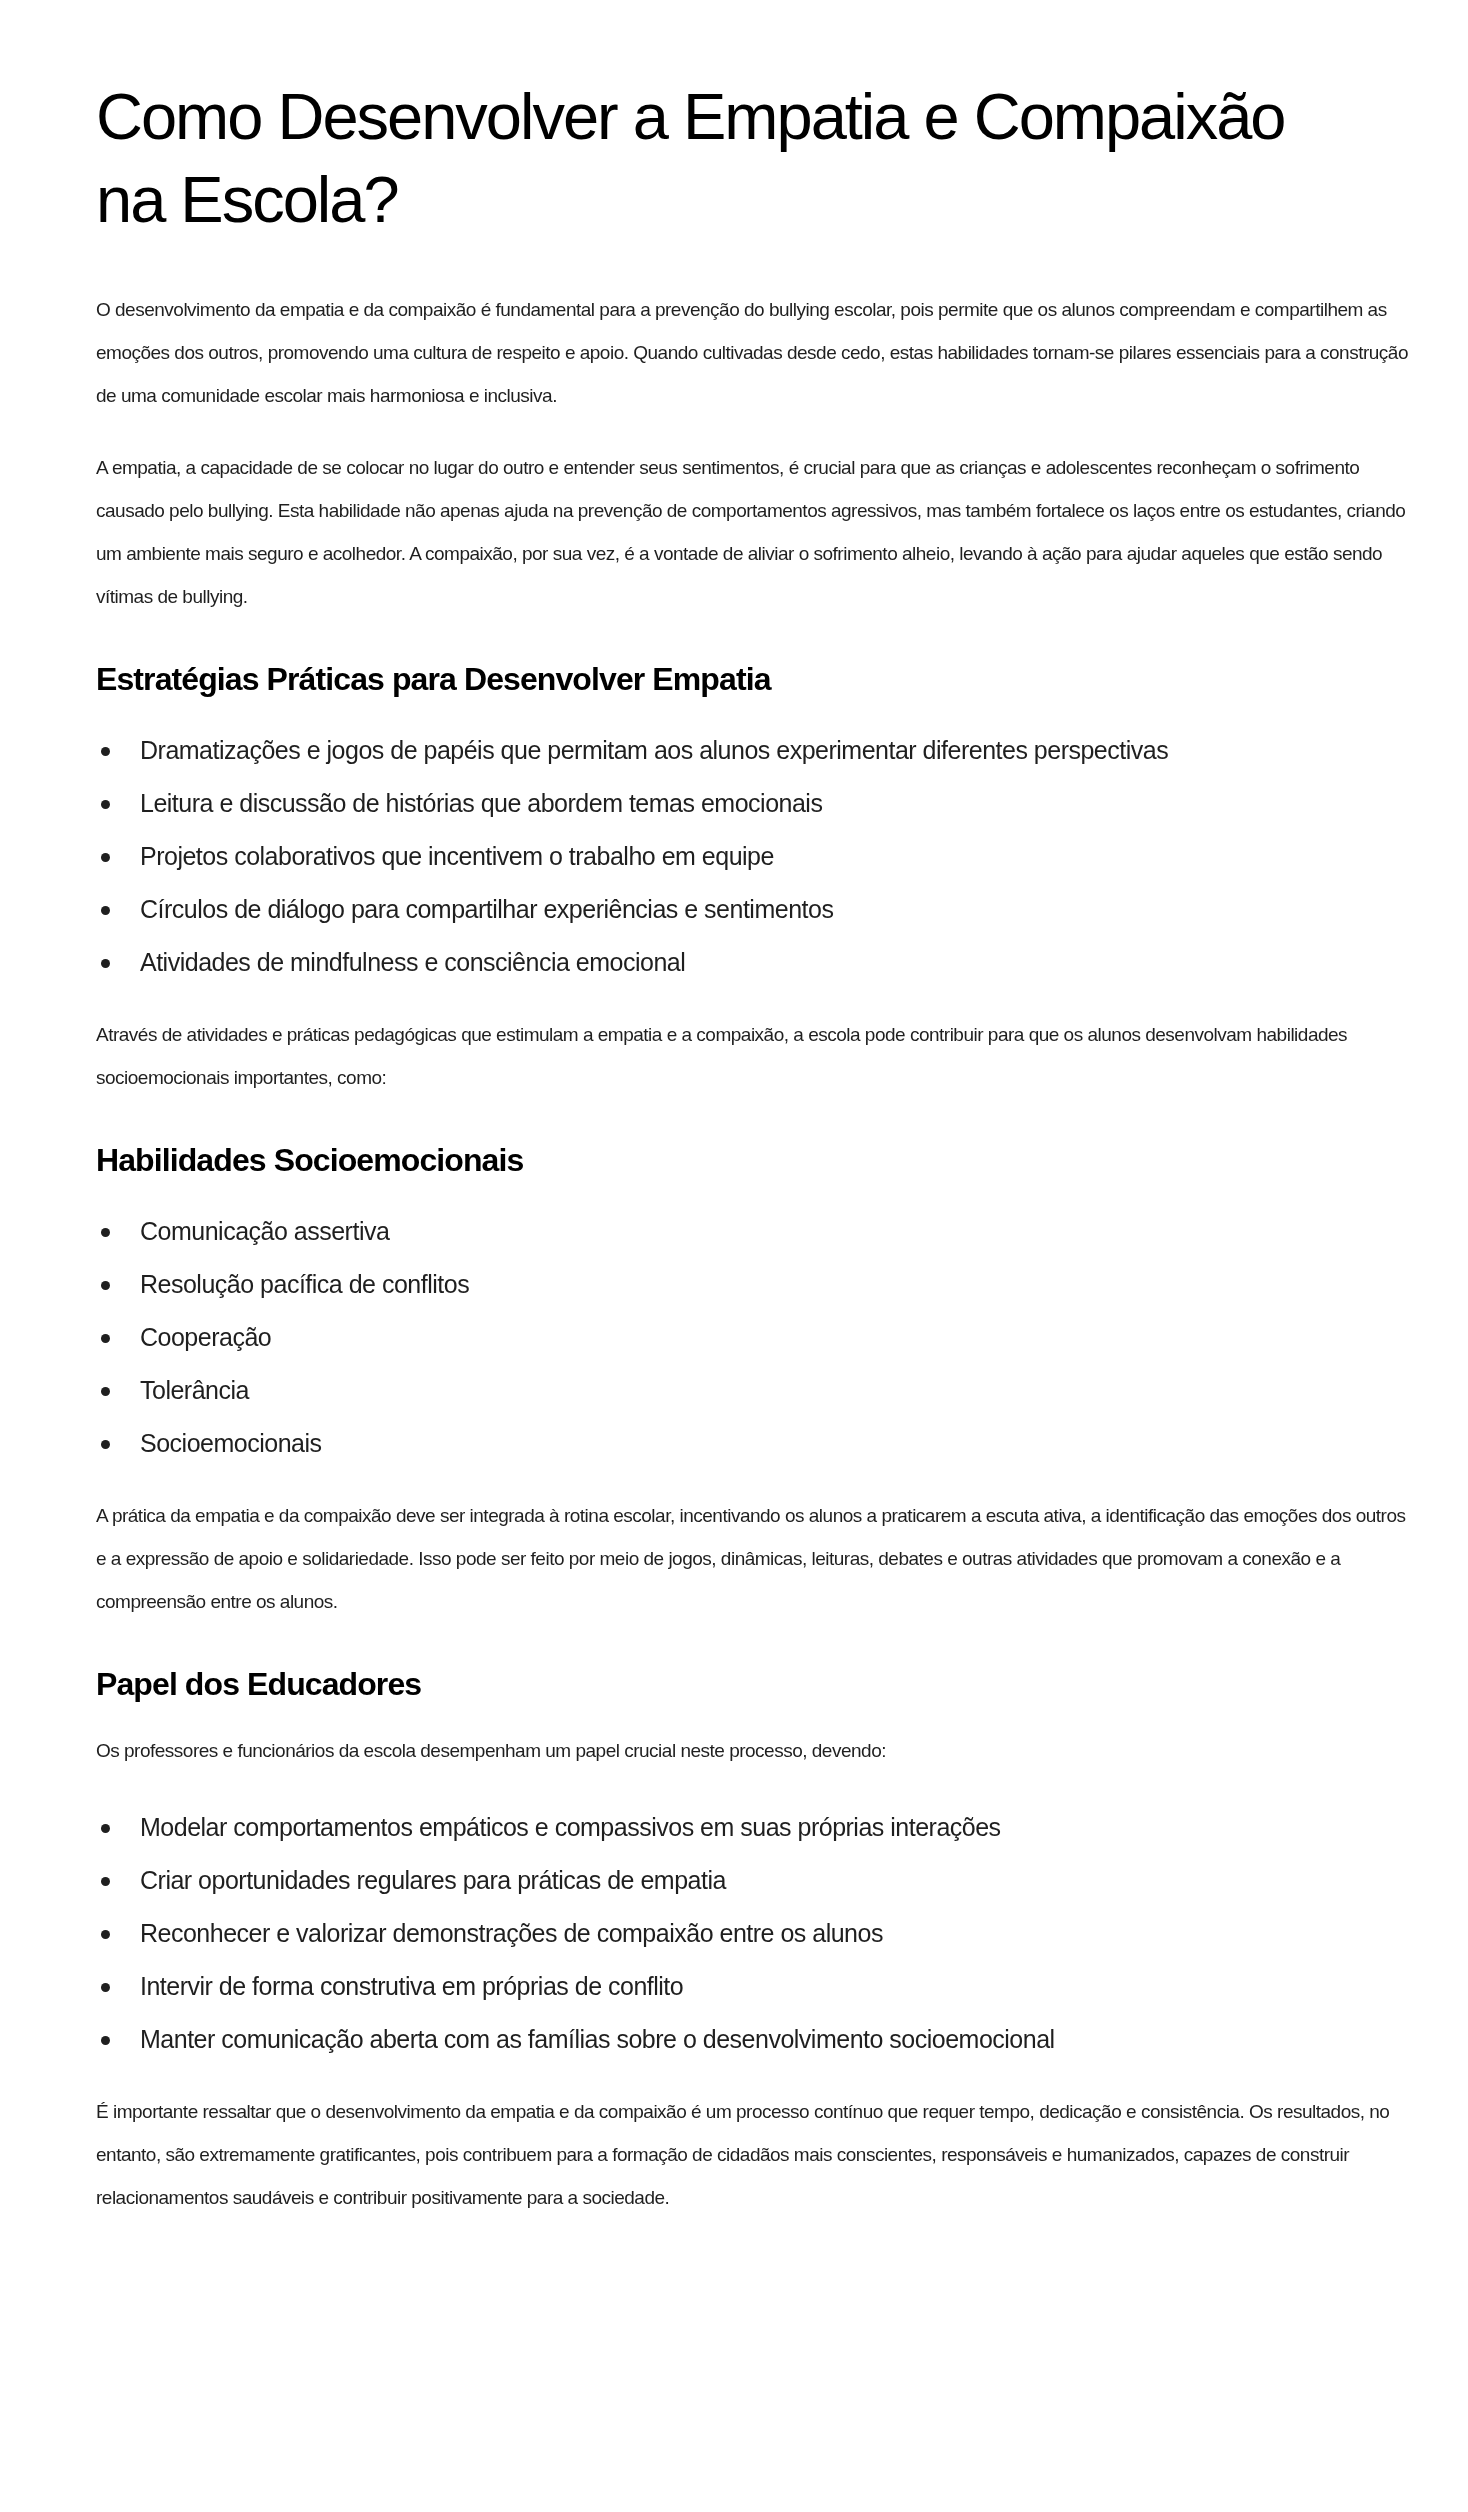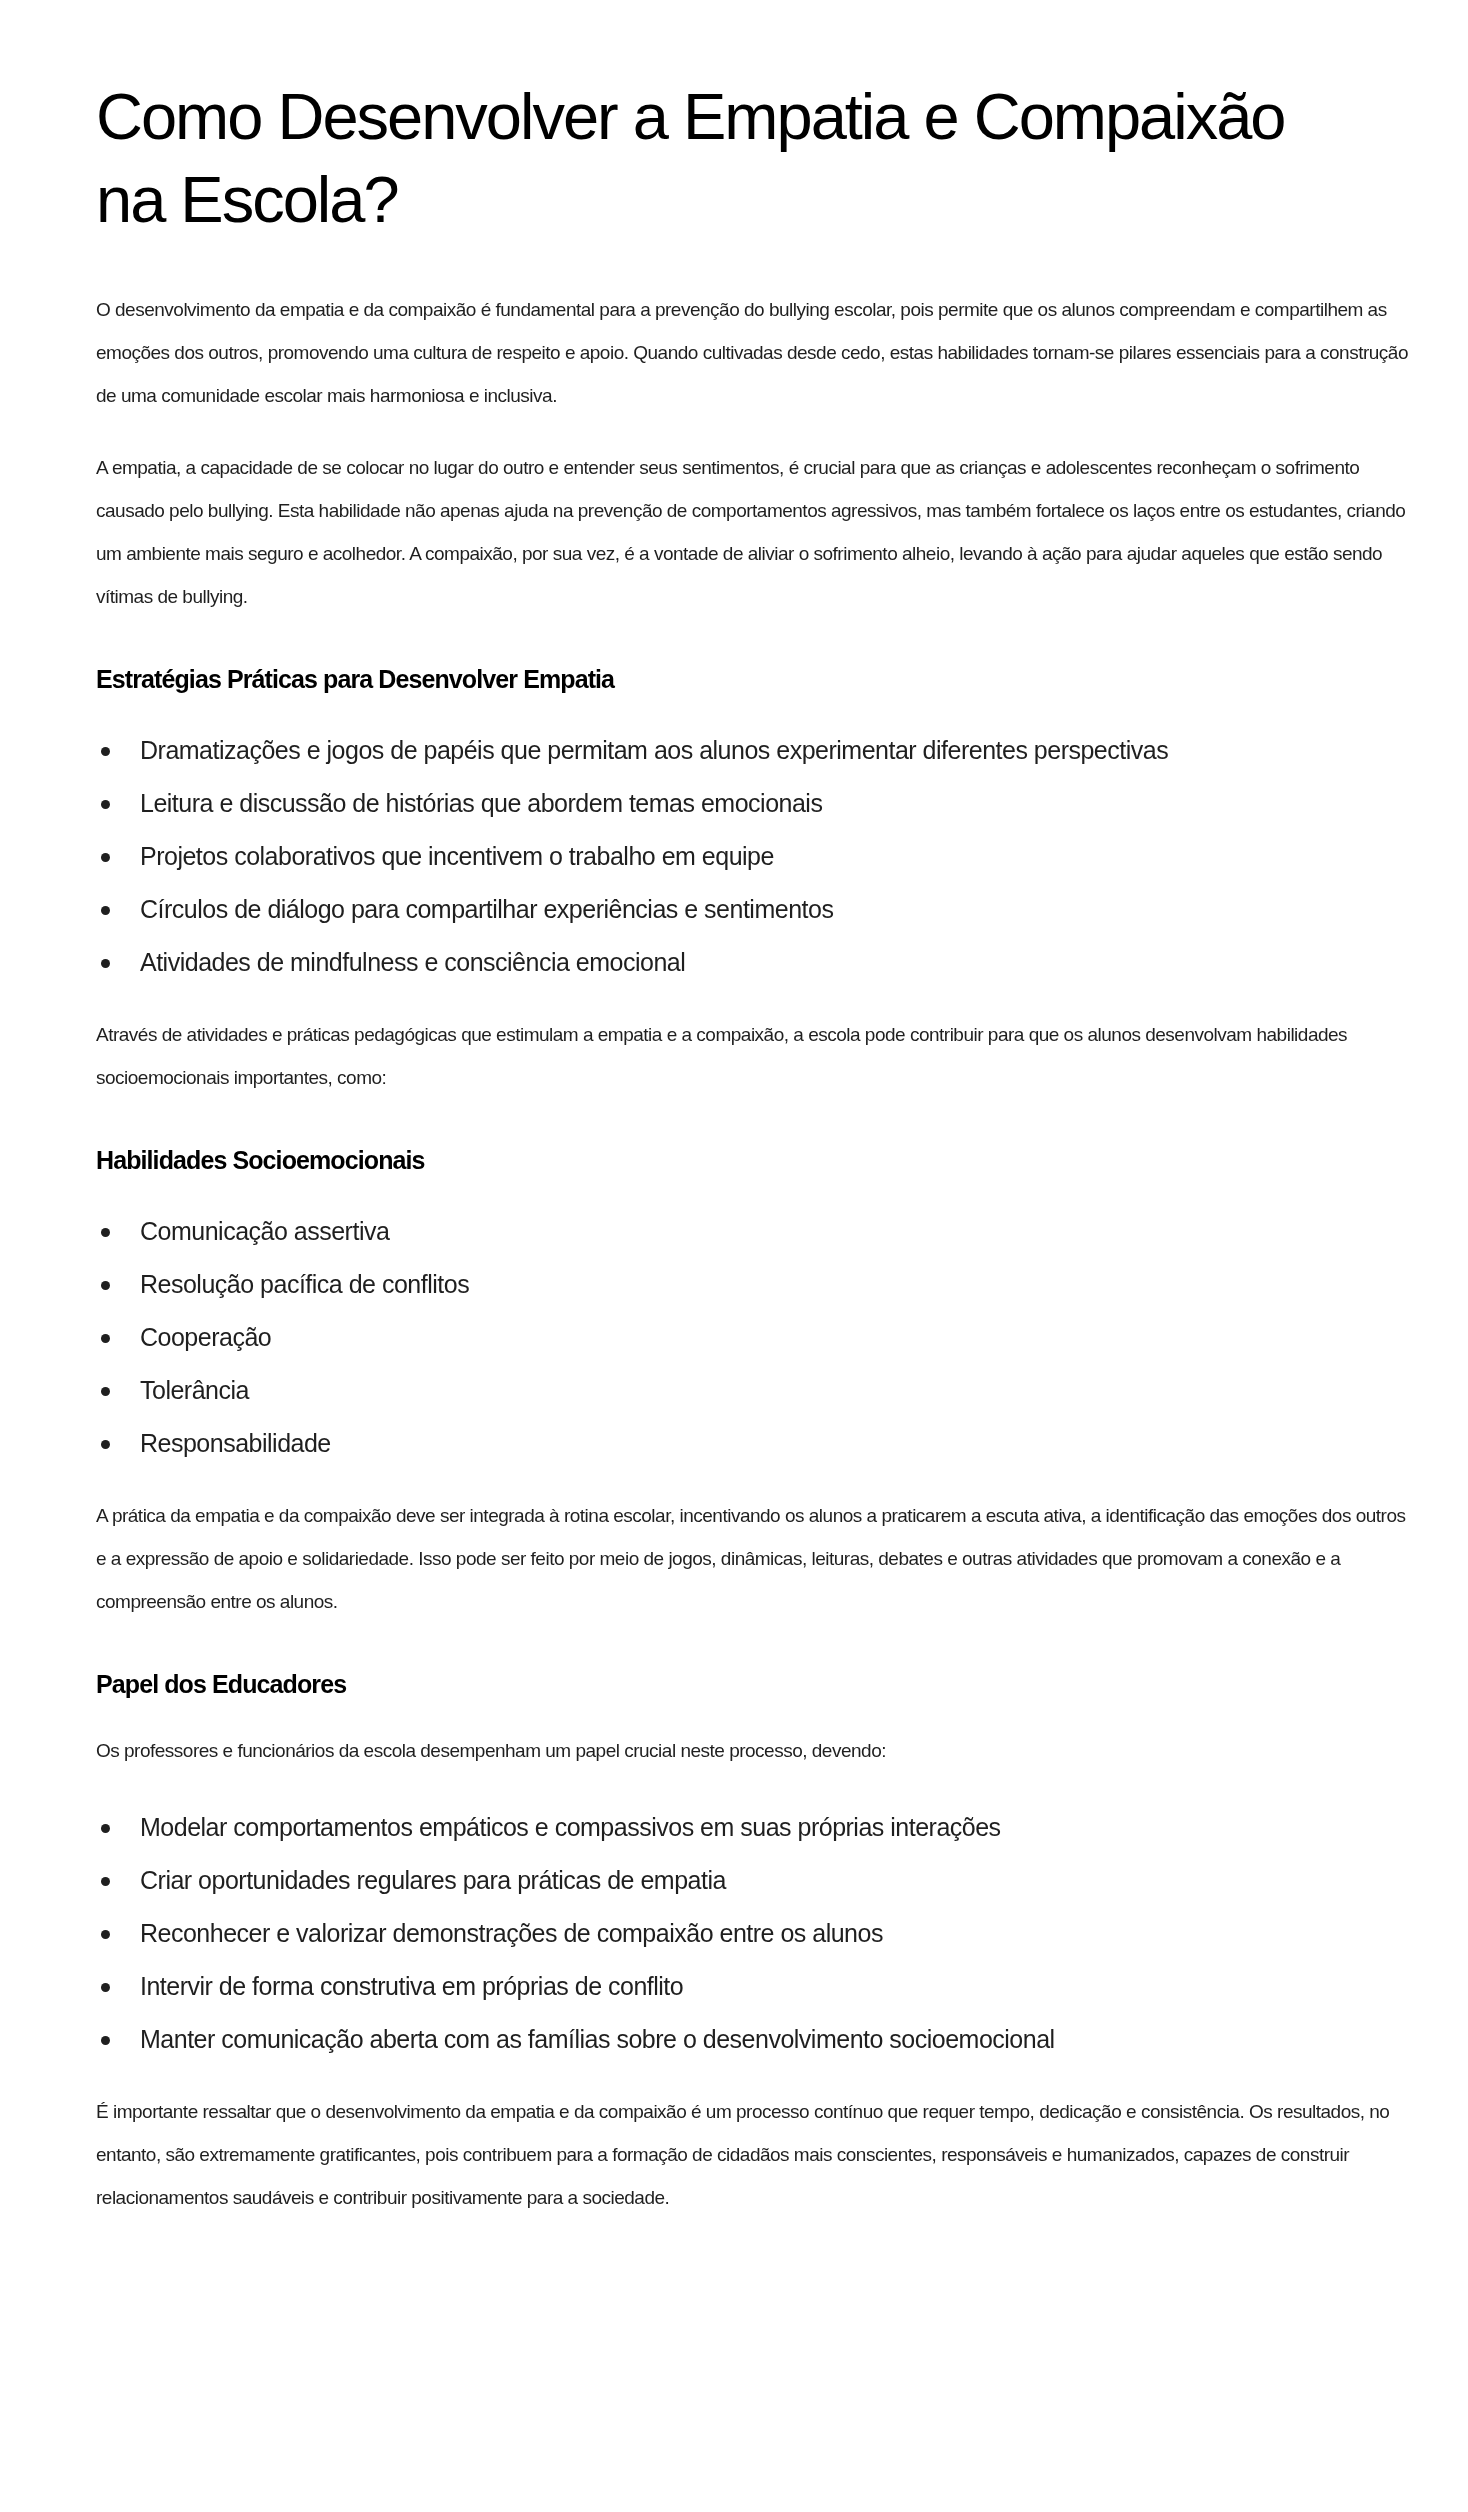--- a/index.html
+++ b/index.html
@@ -26,21 +26,21 @@
   }
   p {
     font-size: 19px;
     line-height: 43px;
     letter-spacing: -0.5px;
     margin: 0 6px 29px 0;
     color: #1f1f1f;
     width: 1322px;
   }
   h2 {
-    font-size: 25px;
+    font-size: 32px;
     font-weight: 700;
     letter-spacing: -0.9px;
     color: #000;
     margin: 42px 0 24.5px 0;
     line-height: 39px;
   }
   ul {
     list-style: none;
     margin: 0 0 24.5px 0;
     padding: 0;
@@ -81,21 +81,21 @@
     <li><span class="bullet"></span><span>Atividades de mindfulness e consciência emocional</span></li>
   </ul>
   <p>Através de atividades e práticas pedagógicas que estimulam a empatia e a compaixão, a escola pode contribuir para que os alunos desenvolvam habilidades socioemocionais importantes, como:</p>
 
   <h2>Habilidades Socioemocionais</h2>
   <ul>
     <li><span class="bullet"></span><span>Comunicação assertiva</span></li>
     <li><span class="bullet"></span><span>Resolução pacífica de conflitos</span></li>
     <li><span class="bullet"></span><span>Cooperação</span></li>
     <li><span class="bullet"></span><span>Tolerância</span></li>
-    <li><span class="bullet"></span><span>Responsabilidade</span></li>
+    <li><span class="bullet"></span><span>Socioemocionais</span></li>
   </ul>
   <p>A prática da empatia e da compaixão deve ser integrada à rotina escolar, incentivando os alunos a praticarem a escuta ativa, a identificação das emoções dos outros e a expressão de apoio e solidariedade. Isso pode ser feito por meio de jogos, dinâmicas, leituras, debates e outras atividades que promovam a conexão e a compreensão entre os alunos.</p>
 
   <h2>Papel dos Educadores</h2>
   <p>Os professores e funcionários da escola desempenham um papel crucial neste processo, devendo:</p>
   <ul>
     <li><span class="bullet"></span><span>Modelar comportamentos empáticos e compassivos em suas próprias interações</span></li>
     <li><span class="bullet"></span><span>Criar oportunidades regulares para práticas de empatia</span></li>
     <li><span class="bullet"></span><span>Reconhecer e valorizar demonstrações de compaixão entre os alunos</span></li>
     <li><span class="bullet"></span><span>Intervir de forma construtiva em próprias de conflito</span></li>

